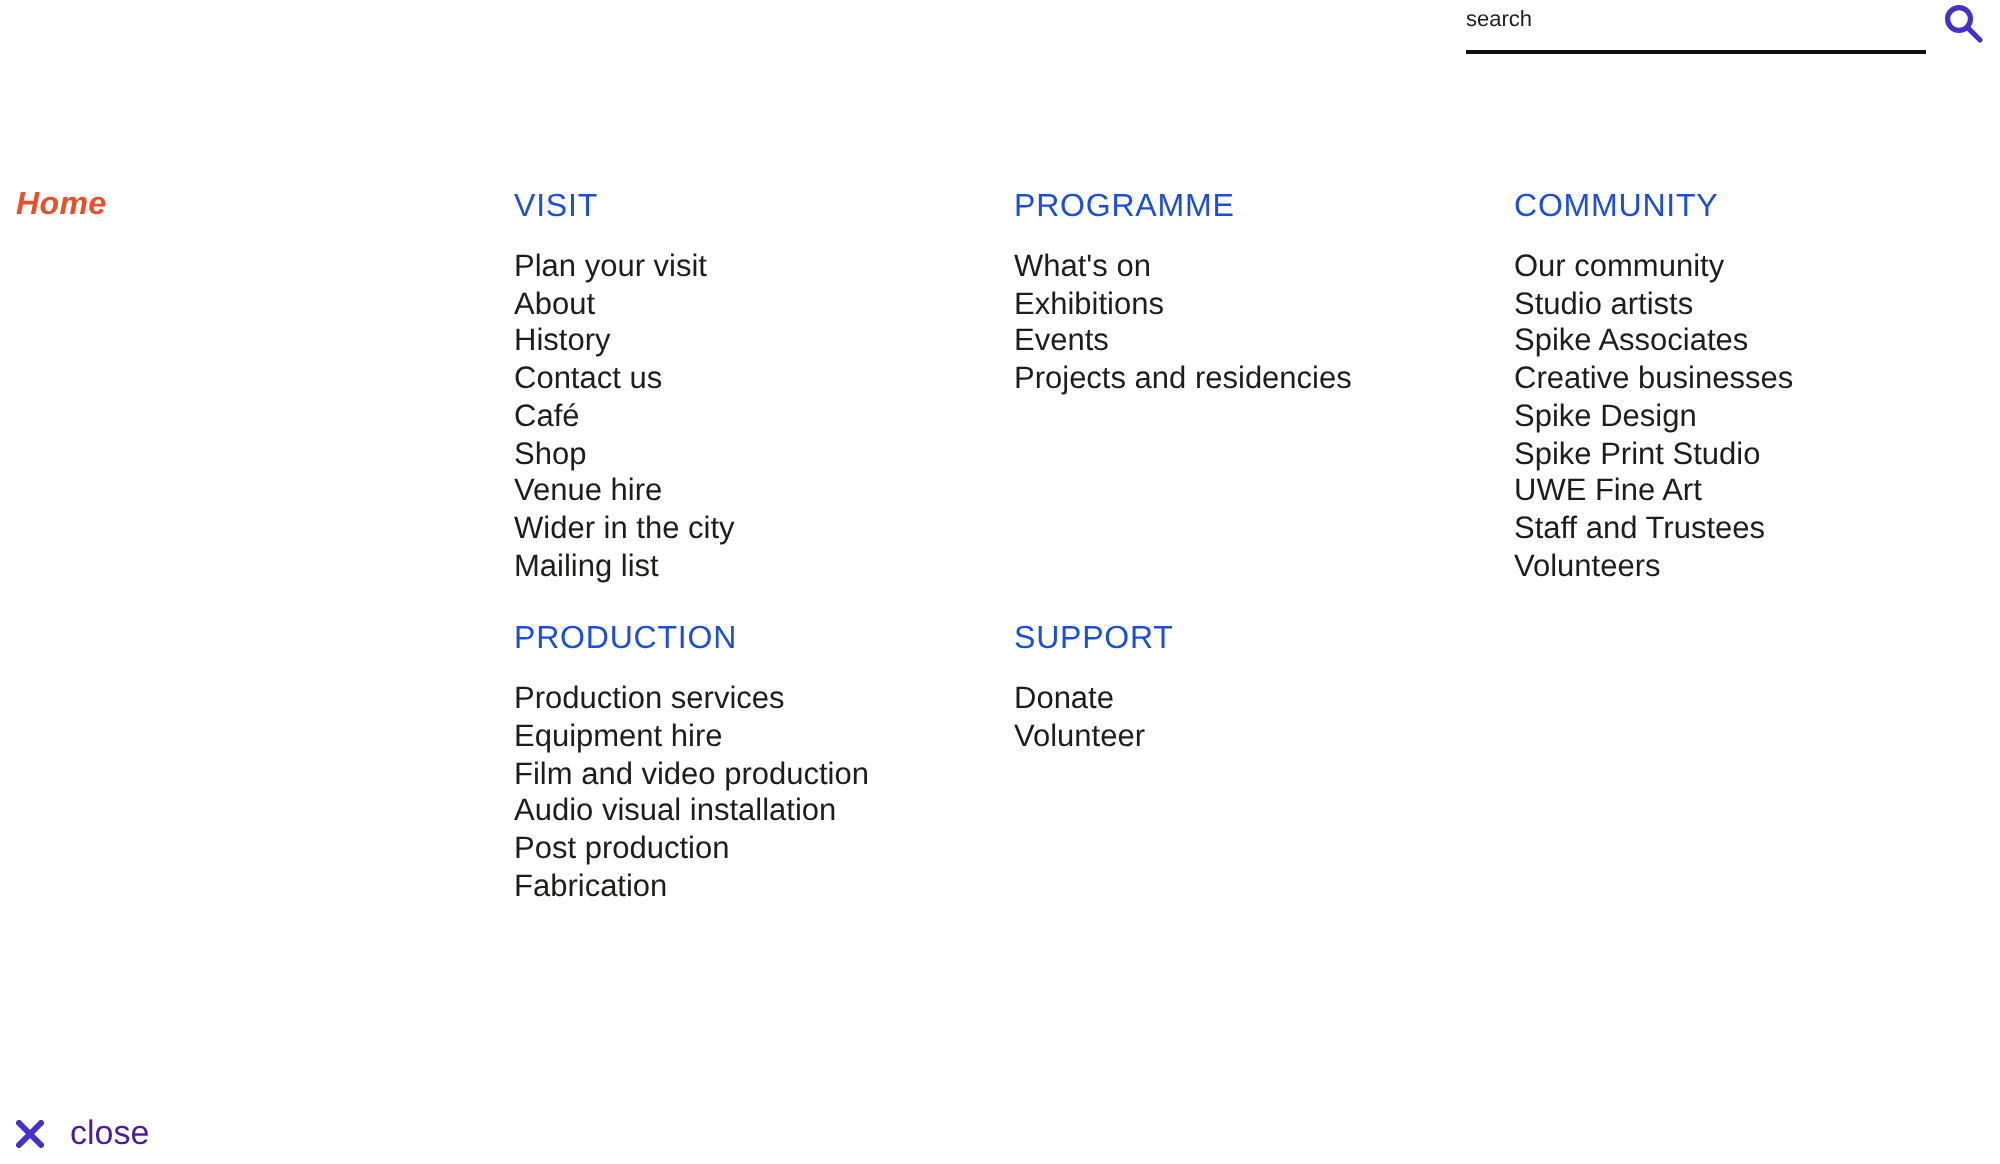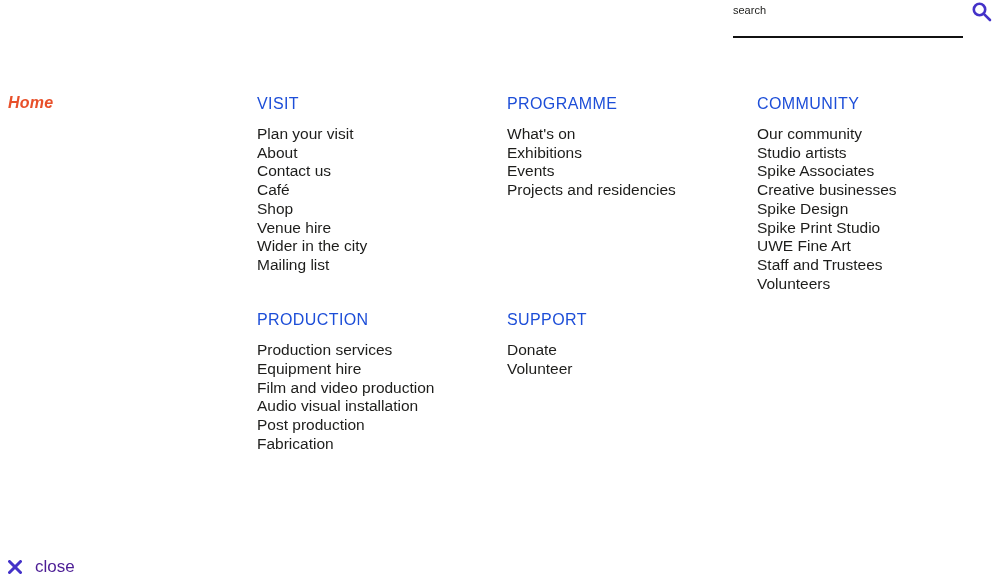--- a/index.html
+++ b/index.html
@@ -19,21 +19,21 @@
     width: 230px;
   }
   .search-input {
     width: 230px;
     border: none;
     border-bottom: 2px solid #111111;
     outline: none;
     font-family: "Liberation Sans", sans-serif;
     font-size: 11px;
     color: #1d1d1b;
-    padding: 4px 0 20px 0;
+    padding: 4px 0 9px 0;
     background: transparent;
   }
   .search-input::placeholder { color: #1d1d1b; opacity: 1; }
   .search-icon-btn {
     position: absolute;
     left: 970px; top: 1px;
     width: 24px; height: 24px;
     background: none; border: none;
     cursor: pointer;
     padding: 0;
@@ -117,20 +117,21 @@
 
 <a class="home-link">Home</a>
 
 <nav class="menu-grid">
 
   <div class="menu-section col1 row1">
     <div class="menu-section-title">VISIT</div>
     <div class="menu-links">
       <a class="menu-link">Plan your visit</a>
       <a class="menu-link">About</a>
+      <a class="menu-link">History</a>
       <a class="menu-link">Contact us</a>
       <a class="menu-link">Café</a>
       <a class="menu-link">Shop</a>
       <a class="menu-link">Venue hire</a>
       <a class="menu-link">Wider in the city</a>
       <a class="menu-link">Mailing list</a>
     </div>
   </div>
 
   <div class="menu-section col2 row1">

